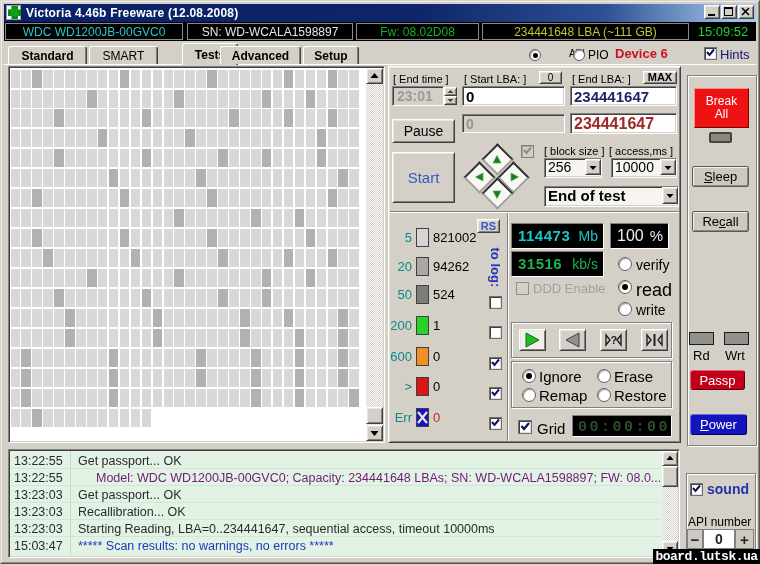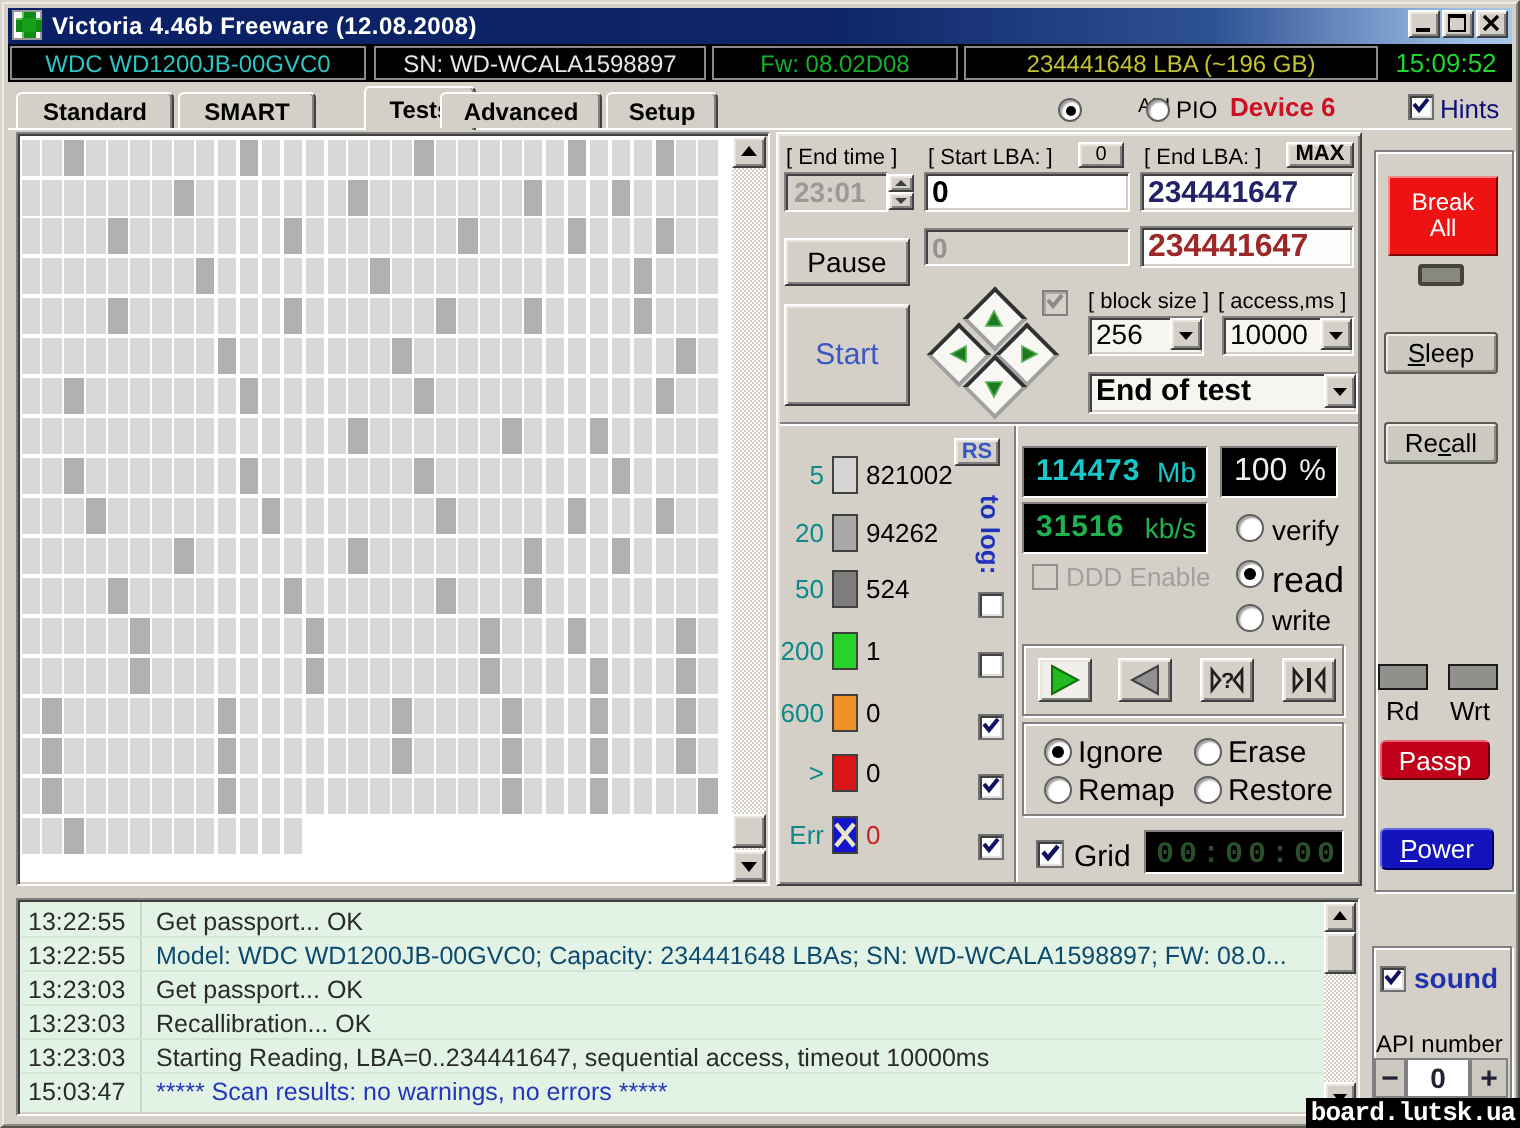--- a/index.html
+++ b/index.html
@@ -32,25 +32,25 @@
   </div>
 <div class="abs btn" style="left:738px;top:5px;width:16px;height:14px;">
     <svg width="14" height="12" style="position:absolute;left:0;top:0">
       <path d="M3 2 L10 9 M10 2 L3 9" stroke="#000" stroke-width="1.6"></path>
     </svg>
   </div>
 <div class="abs" style="left:4px;top:22px;width:752px;height:19px;background:#000;"></div>
 <div class="abs" style="left:5px;top:23px;width:178px;height:17px;background:#010101;border:1px solid #8a8a8a;display:flex;align-items:center;justify-content:center;font-size:12px;color:#2fc4c4;white-space:nowrap;">WDC WD1200JB-00GVC0</div>
 <div class="abs" style="left:187px;top:23px;width:166px;height:17px;background:#010101;border:1px solid #8a8a8a;display:flex;align-items:center;justify-content:center;font-size:12px;color:#e6e6e6;white-space:nowrap;">SN: WD-WCALA1598897</div>
 <div class="abs" style="left:356px;top:23px;width:123px;height:17px;background:#010101;border:1px solid #8a8a8a;display:flex;align-items:center;justify-content:center;font-size:12px;color:#17b02a;white-space:nowrap;">Fw: 08.02D08</div>
-<div class="abs" style="left:482px;top:23px;width:207px;height:17px;background:#010101;border:1px solid #8a8a8a;display:flex;align-items:center;justify-content:center;font-size:12px;color:#c3c332;white-space:nowrap;">234441648 LBA (~196 GB)</div>
+<div class="abs" style="left:482px;top:23px;width:207px;height:17px;background:#010101;border:1px solid #8a8a8a;display:flex;align-items:center;justify-content:center;font-size:12px;color:#c3c332;white-space:nowrap;">234441648 LBA (~111 GB)</div>
 <div class="abs" style="left:691px;top:23px;width:64px;height:17px;display:flex;align-items:center;justify-content:center;font-size:13px;color:#1ed62e;">15:09:52</div>
 <div class="abs" style="left:4px;top:64px;width:752px;height:494px;background:#d4d0c8;border-top:1px solid #fff;"></div>
 <div class="abs" style="left:8px;top:46px;width:79px;height:18px;background:#d4d0c8;border-top:1px solid #fff;border-left:1px solid #fff;border-right:1px solid #404040;border-radius:3px 3px 0 0;box-shadow:inset -1px 0 0 #808080;display:flex;align-items:center;justify-content:center;font-size:12px;font-weight:bold;">Standard</div>
-<div class="abs" style="left:89px;top:46px;width:69px;height:18px;background:#d4d0c8;border-top:1px solid #fff;border-left:1px solid #fff;border-right:1px solid #404040;border-radius:3px 3px 0 0;box-shadow:inset -1px 0 0 #808080;display:flex;align-items:center;justify-content:center;font-size:12px;font-weight:bold;">SMART</div>
+<div class="abs" style="left:89px;top:46px;width:69px;height:18px;background:#d4d0c8;border-top:1px solid #fff;border-left:1px solid #fff;border-right:1px solid #404040;border-radius:3px 3px 0 0;box-shadow:inset -1px 0 0 #808080;display:flex;align-items:center;justify-content:center;font-size:12px;font-weight:normal;">SMART</div>
 <div class="abs" style="left:162px;top:43px;width:56px;height:22px;background:#d4d0c8;border-top:1px solid #fff;border-left:1px solid #fff;border-right:1px solid #404040;border-radius:3px 3px 0 0;box-shadow:inset -1px 0 0 #808080;display:flex;align-items:center;justify-content:center;font-size:12px;font-weight:bold;margin-left:20px;">Tests</div>
 <div class="abs" style="left:220px;top:46px;width:81px;height:18px;background:#d4d0c8;border-top:1px solid #fff;border-left:1px solid #fff;border-right:1px solid #404040;border-radius:3px 3px 0 0;box-shadow:inset -1px 0 0 #808080;display:flex;align-items:center;justify-content:center;font-size:12px;font-weight:bold;">Advanced</div>
 <div class="abs" style="left:303px;top:46px;width:56px;height:18px;background:#d4d0c8;border-top:1px solid #fff;border-left:1px solid #fff;border-right:1px solid #404040;border-radius:3px 3px 0 0;box-shadow:inset -1px 0 0 #808080;display:flex;align-items:center;justify-content:center;font-size:12px;font-weight:bold;">Setup</div>
 <div class="abs" style="left:529px;top:49px;width:12px;height:12px;border-radius:50%;background:#fff;border:1px solid #606060;box-shadow:inset 1px 1px 1px #a0a0a0;"></div>
 <div class="abs" style="left:533px;top:53px;width:5px;height:5px;border-radius:50%;background:#000;"></div>
 <div class="abs" style="left:569px;top:48px;font-size:10px;">API</div>
 <div class="abs" style="left:573px;top:49px;width:12px;height:12px;border-radius:50%;background:#fff;border:1px solid #606060;box-shadow:inset 1px 1px 1px #a0a0a0;"></div>
 <div class="abs" style="left:588px;top:48px;font-size:12px;">PIO</div>
 <div class="abs" style="left:615px;top:46px;font-size:13px;font-weight:bold;color:#cc1021;">Device 6</div>
 <div class="abs cb" style="left:704px;top:47px;width:13px;height:13px;"></div>
@@ -812,21 +812,21 @@
 <div class="abs" style="left:724px;top:332px;width:25px;height:13px;background:#90908c;border:1px solid #1a1a1a;"></div>
 <div class="abs" style="left:693px;top:348px;font-size:13px;">Rd</div>
 <div class="abs" style="left:725px;top:348px;font-size:13px;">Wrt</div>
 <div class="abs" style="left:690px;top:370px;width:55px;height:20px;background:#c00018;border:1px solid;border-color:#e86070 #600008 #600008 #e86070;border-radius:3px;display:flex;align-items:center;justify-content:center;font-size:13px;color:#fff;">Passp</div>
 <div class="abs" style="left:690px;top:414px;width:57px;height:21px;background:#1414bc;border:1px solid;border-color:#6a6ae0 #000060 #000060 #6a6ae0;border-radius:3px;display:flex;align-items:center;justify-content:center;font-size:13px;color:#fff;"><span style="text-decoration:underline;">P</span>ower</div>
 <div class="abs sunken2" style="left:8px;top:449px;width:672px;height:109px;background:#e2f3e6;"></div>
 <div class="abs" style="left:70px;top:451px;width:1px;height:105px;background:#c2dcc8;"></div>
 <div class="abs" style="left:14px;top:454px;font-size:12.5px;color:#2a2a2a;">13:22:55</div>
 <div class="abs" style="left:78px;top:454px;font-size:12.5px;color:#2a2a2a;white-space:nowrap;width:580px;overflow:hidden;">Get passport... OK</div>
 <div class="abs" style="left:14px;top:471px;font-size:12.5px;color:#2a2a2a;">13:22:55</div>
-<div class="abs" style="left:78px;top:471px;font-size:12.5px;color:#0c4a6e;white-space:nowrap;width:580px;overflow:hidden;">Model: WDC WD1200JB-00GVC0; Capacity: 234441648 LBAs; SN: WD-WCALA1598897; FW: 08.0...</div>
+<div class="abs" style="left:96px;top:471px;font-size:12.5px;color:#701a75;white-space:nowrap;width:580px;overflow:hidden;">Model: WDC WD1200JB-00GVC0; Capacity: 234441648 LBAs; SN: WD-WCALA1598897; FW: 08.0...</div>
 <div class="abs" style="left:11px;top:468px;width:650px;height:1px;background:#cfe8d4;"></div>
 <div class="abs" style="left:14px;top:488px;font-size:12.5px;color:#2a2a2a;">13:23:03</div>
 <div class="abs" style="left:78px;top:488px;font-size:12.5px;color:#2a2a2a;white-space:nowrap;width:580px;overflow:hidden;">Get passport... OK</div>
 <div class="abs" style="left:11px;top:485px;width:650px;height:1px;background:#cfe8d4;"></div>
 <div class="abs" style="left:14px;top:505px;font-size:12.5px;color:#2a2a2a;">13:23:03</div>
 <div class="abs" style="left:78px;top:505px;font-size:12.5px;color:#2a2a2a;white-space:nowrap;width:580px;overflow:hidden;">Recallibration... OK</div>
 <div class="abs" style="left:11px;top:502px;width:650px;height:1px;background:#cfe8d4;"></div>
 <div class="abs" style="left:14px;top:522px;font-size:12.5px;color:#2a2a2a;">13:23:03</div>
 <div class="abs" style="left:78px;top:522px;font-size:12.5px;color:#2a2a2a;white-space:nowrap;width:580px;overflow:hidden;">Starting Reading, LBA=0..234441647, sequential access, timeout 10000ms</div>
 <div class="abs" style="left:11px;top:519px;width:650px;height:1px;background:#cfe8d4;"></div>

